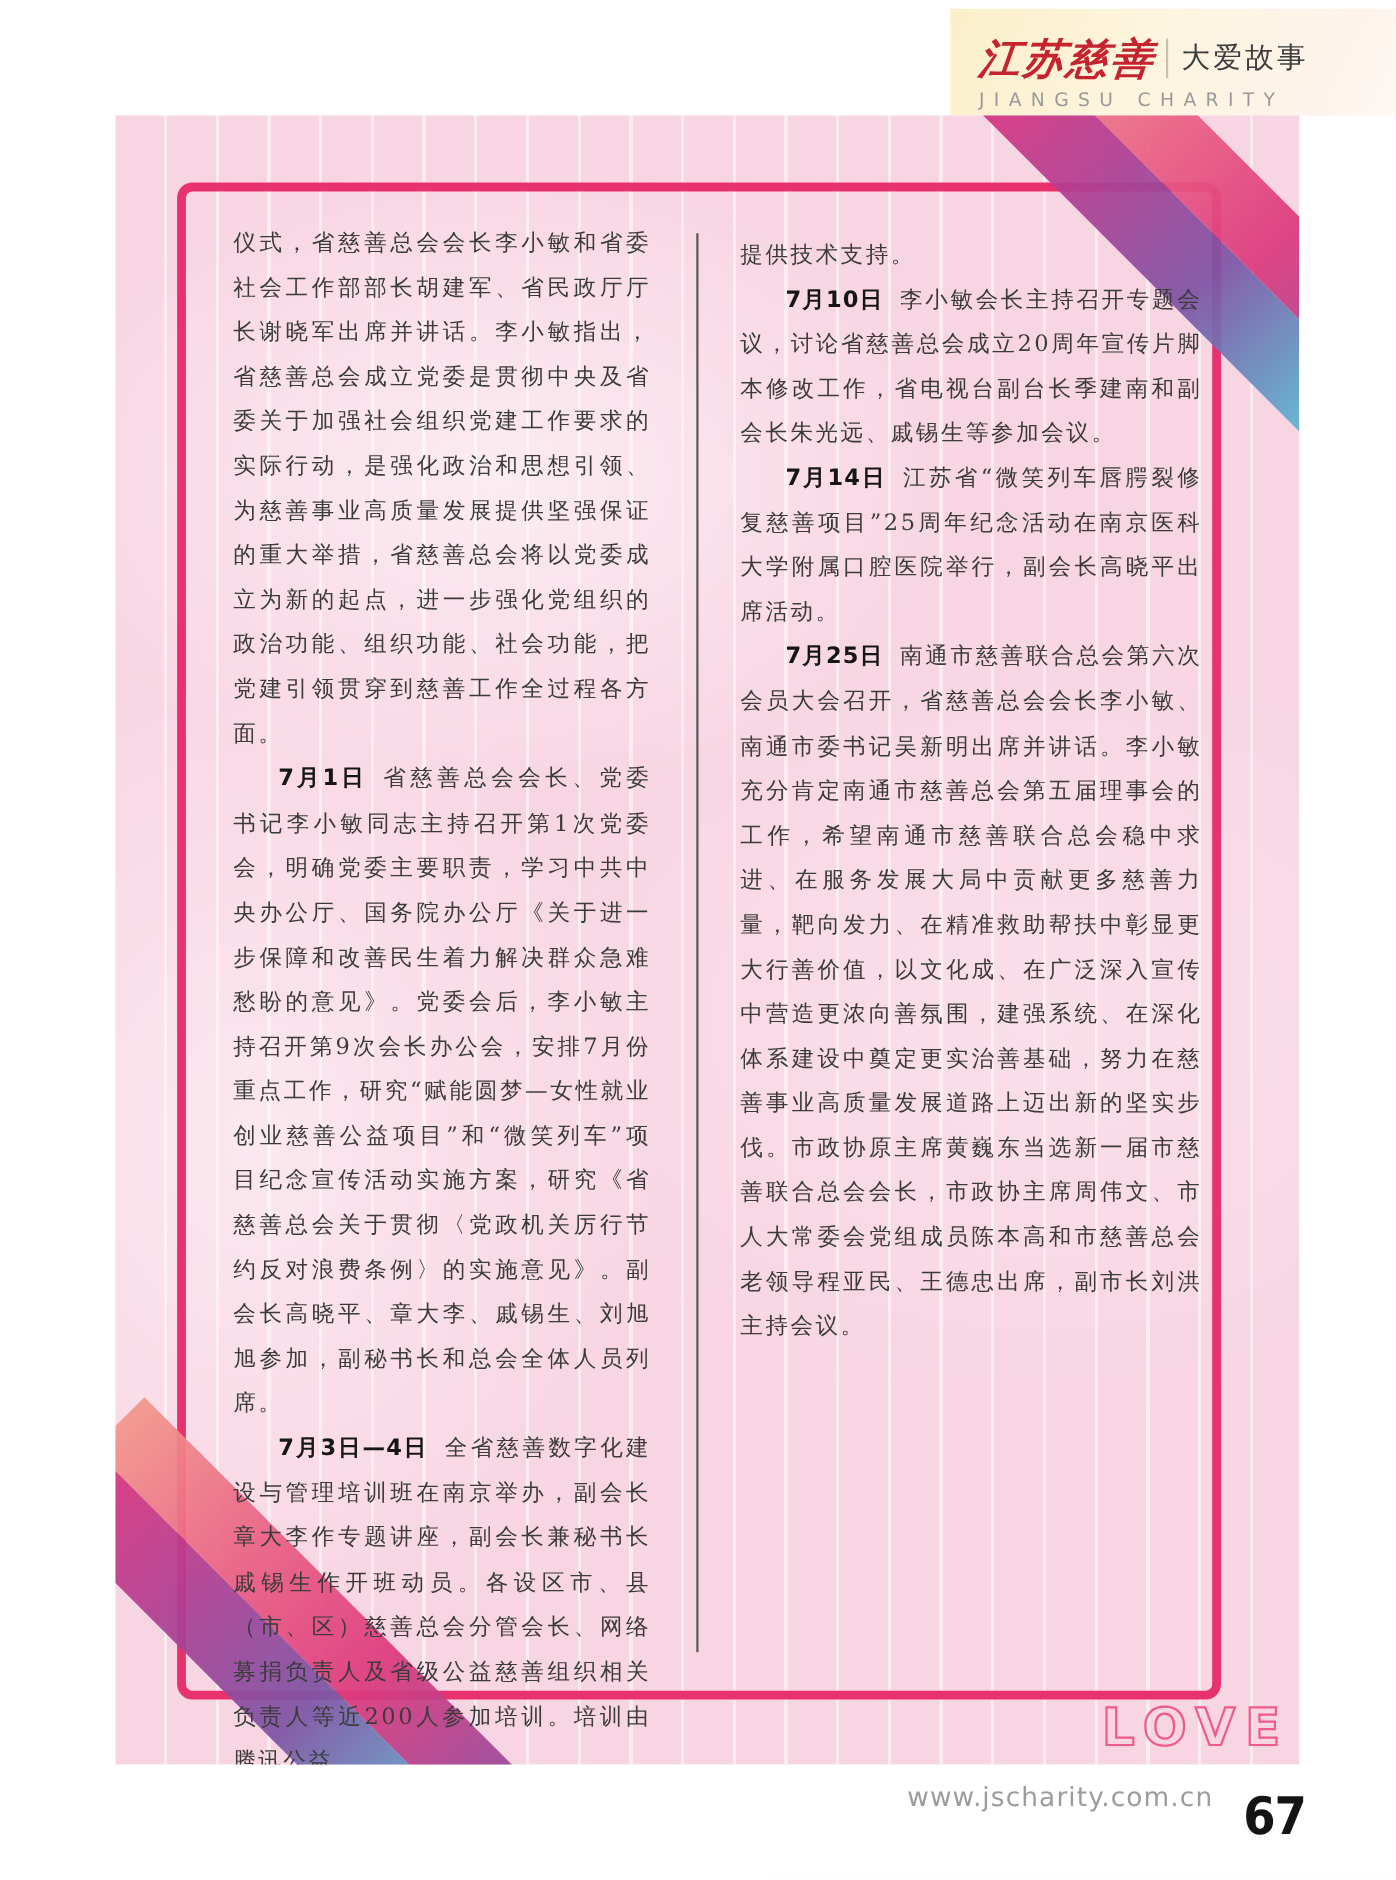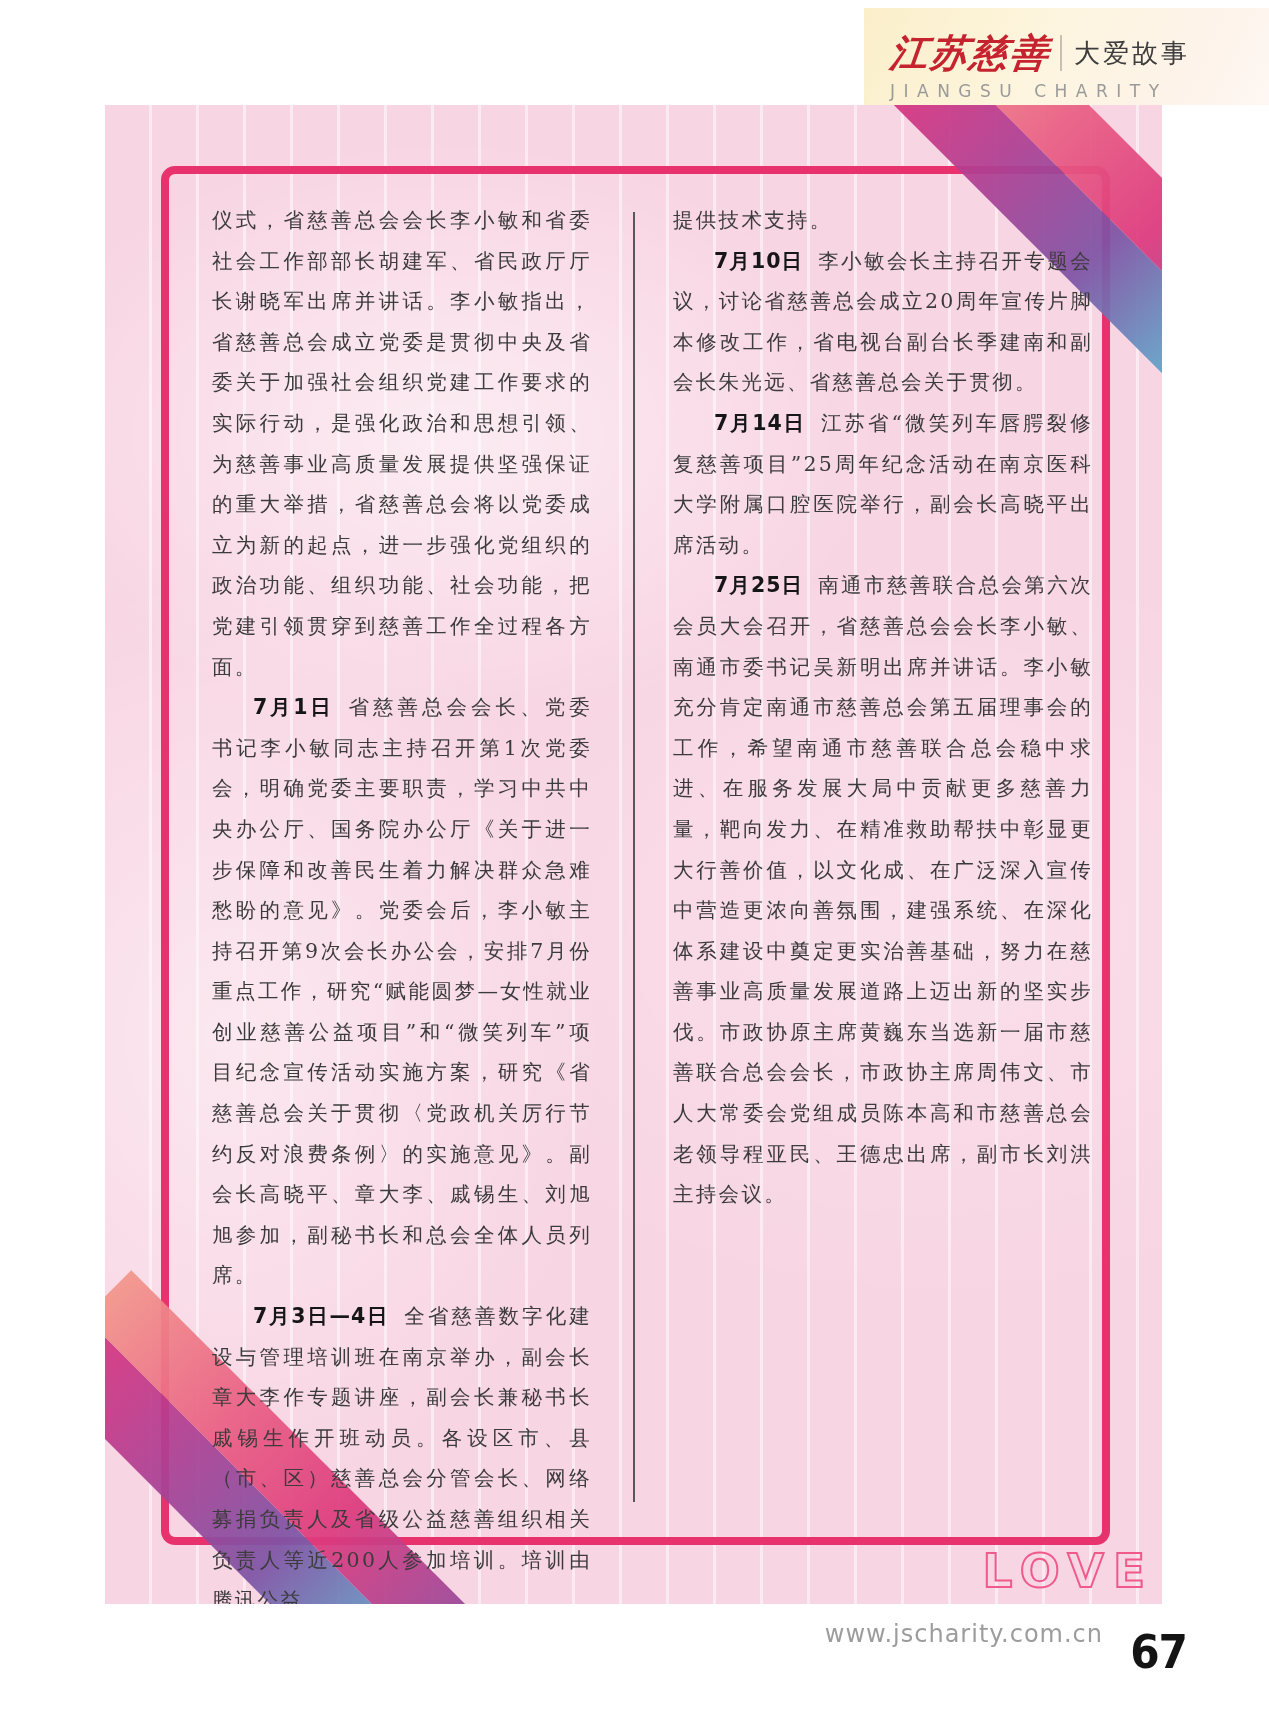--- a/index.html
+++ b/index.html
@@ -35,41 +35,42 @@
   
   .page {
     position:absolute; left:105px; top:105px; width:1057px; height:1499px;
     background-color:#f8d5e3;
     background-image:
       radial-gradient(ellipse 620px 420px at 32% 22%, rgba(255,255,255,0.55), rgba(255,255,255,0) 70%),
       radial-gradient(ellipse 520px 640px at 12% 62%, rgba(255,255,255,0.45), rgba(255,255,255,0) 72%),
       radial-gradient(ellipse 700px 500px at 78% 55%, rgba(255,255,255,0.25), rgba(255,255,255,0) 75%),
       repeating-linear-gradient(90deg, rgba(255,255,255,0) 0px, rgba(255,255,255,0) 44px, rgba(255,255,255,0.5) 44px, rgba(255,255,255,0.5) 47px);
     overflow:hidden;
+    padding-left:19px;
   }
   .frame {
     position:absolute; left:56px; top:61px; width:949px; height:1379px;
     border:8px solid #e8326e; border-radius:14px; box-sizing:border-box;
     z-index:1;
   }
 
   
   .ribbon { position:absolute; z-index:2; }
   .ribbon .stripe { width:100%; }
   .ribbon-tr { left:750px; top:25px; width:460px; height:140px; transform:rotate(45deg); }
   .ribbon-bl { left:-100px; top:1320px; width:500px; height:150px; transform:rotate(45deg); }
   .stripe-a { height:66px; background:linear-gradient(90deg,#f2968b 0%,#e95f84 35%,#dd3a7d 65%,#8d4b9e 100%); opacity:.93; }
   .stripe-b { height:72px; background:linear-gradient(90deg,#e0337c 0%,#b03f92 30%,#7e53a4 60%,#56c5d8 100%); opacity:.93; }
 
   
   .content {
     position:absolute; left:107px; top:95px; width:881px; display:flex; z-index:3;
   }
   .col-left  { width:380px; }
-  .col-right { width:420px; }
+  .col-right { width:420px;margin-top:11px; }
   .vdivider  { width:2px; background:#585858; margin:12px 38px 0 41px; height:1290px; }
   .para {
     margin:0;
     font-family:"DejaVu Serif","Liberation Serif",serif;
     font-size:20.5px; line-height:40.6px; letter-spacing:2.3px;
     color:#3b3b3b; text-align:justify;
   }
   .para.indent { text-indent:2em; }
   .date {
     font-family:"DejaVu Sans","Liberation Sans",sans-serif;
@@ -127,21 +128,21 @@
 
   <div class="content">
     <div class="col-left">
       <p class="para"><span>仪式，省慈善总会会长李小敏和省委社会工作部部长胡建军、省民政厅厅长谢晓军出席并讲话。李小敏指出，省慈善总会成立党委是贯彻中央及省委关于加强社会组织党建工作要求的实际行动，是强化政治和思想引领、为慈善事业高质量发展提供坚强保证的重大举措，省慈善总会将以党委成立为新的起点，进一步强化党组织的政治功能、组织功能、社会功能，把党建引领贯穿到慈善工作全过程各方面。</span></p>
       <p class="para indent"><b class="date">7月1日</b><span>省慈善总会会长、党委书记李小敏同志主持召开第1次党委会，明确党委主要职责，学习中共中央办公厅、国务院办公厅《关于进一步保障和改善民生着力解决群众急难愁盼的意见》。党委会后，李小敏主持召开第9次会长办公会，安排7月份重点工作，研究“赋能圆梦—女性就业创业慈善公益项目”和“微笑列车”项目纪念宣传活动实施方案，研究《省慈善总会关于贯彻〈党政机关厉行节约反对浪费条例〉的实施意见》。副会长高晓平、章大李、戚锡生、刘旭旭参加，副秘书长和总会全体人员列席。</span></p>
       <p class="para indent"><b class="date">7月3日—4日</b><span>全省慈善数字化建设与管理培训班在南京举办，副会长章大李作专题讲座，副会长兼秘书长戚锡生作开班动员。各设区市、县（市、区）慈善总会分管会长、网络募捐负责人及省级公益慈善组织相关负责人等近200人参加培训。培训由腾讯公益</span></p>
     </div>
     <div class="vdivider"></div>
     <div class="col-right">
       <p class="para"><span>提供技术支持。</span></p>
-      <p class="para indent"><b class="date">7月10日</b><span>李小敏会长主持召开专题会议，讨论省慈善总会成立20周年宣传片脚本修改工作，省电视台副台长季建南和副会长朱光远、省慈善总会关于贯彻。</span></p>
+      <p class="para indent"><b class="date">7月10日</b><span>李小敏会长主持召开专题会议，讨论省慈善总会成立20周年宣传片脚本修改工作，省电视台副台长季建南和副会长朱光远、戚锡生等参加会议。</span></p>
       <p class="para indent"><b class="date">7月14日</b><span>江苏省“微笑列车唇腭裂修复慈善项目”25周年纪念活动在南京医科大学附属口腔医院举行，副会长高晓平出席活动。</span></p>
       <p class="para indent"><b class="date">7月25日</b><span>南通市慈善联合总会第六次会员大会召开，省慈善总会会长李小敏、南通市委书记吴新明出席并讲话。李小敏充分肯定南通市慈善总会第五届理事会的工作，希望南通市慈善联合总会稳中求进、在服务发展大局中贡献更多慈善力量，靶向发力、在精准救助帮扶中彰显更大行善价值，以文化成、在广泛深入宣传中营造更浓向善氛围，建强系统、在深化体系建设中奠定更实治善基础，努力在慈善事业高质量发展道路上迈出新的坚实步伐。市政协原主席黄巍东当选新一届市慈善联合总会会长，市政协主席周伟文、市人大常委会党组成员陈本高和市慈善总会老领导程亚民、王德忠出席，副市长刘洪主持会议。</span></p>
     </div>
   </div>
 
   <div class="love">LOVE</div>
 </div>
 
 <div class="footer-url">www.jscharity.com.cn</div>
 <div class="page-num">67</div>

